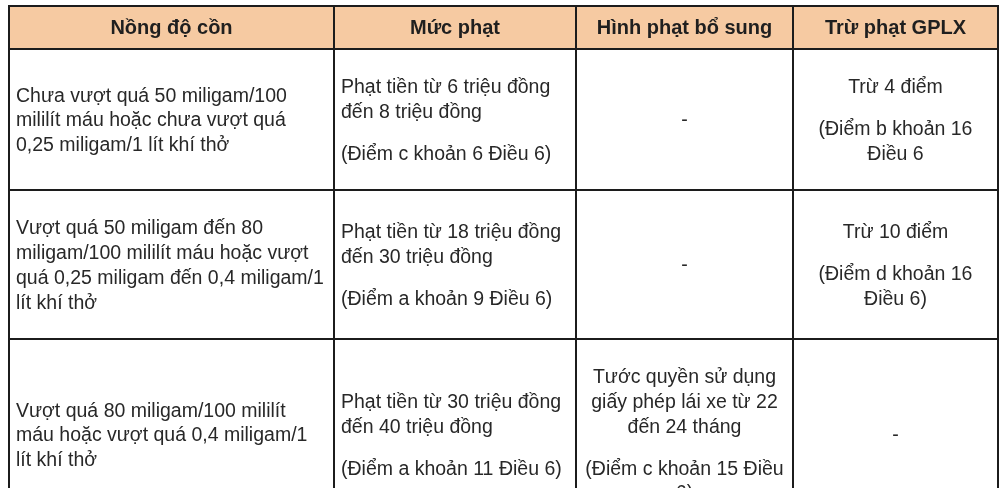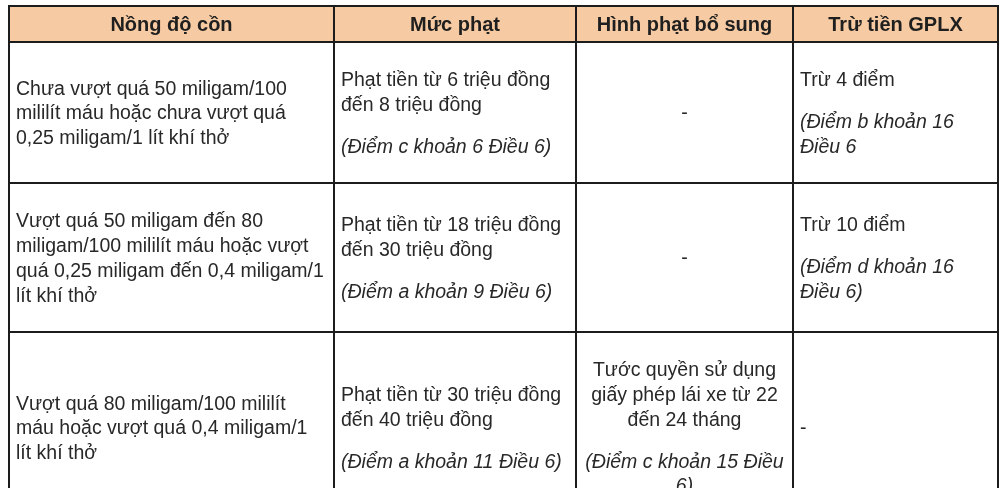--- a/index.html
+++ b/index.html
@@ -30,36 +30,35 @@
   }
   table.penalty-table th,
   table.penalty-table td {
     border: 2px solid var(--border-color);
   }
   table.penalty-table thead th {
     background: var(--header-bg);
     font-size: 20px;
     font-weight: bold;
     text-align: center;
-    height: 36px;
+    height: 43px;
     padding: 2px 4px;
     color: #1f1f1f;
   }
   table.penalty-table td {
     font-size: 19.5px;
     line-height: 1.27;
     vertical-align: middle;
     padding: 24px 6px;
   }
   td.c1 { text-align: left;  padding-left: 10px; padding-right: 8px; }
   td.c2 { text-align: left;  padding-left: 7px;  padding-right: 2px; border-radius: 27px; }
   td.c3 { text-align: center; padding-left: 8px; padding-right: 8px; }
-  td.c4 { padding-left: 8px; padding-right: 8px; }
+  td.c4 { text-align: center; padding-left: 8px; padding-right: 8px; }
   .note {
-    font-style: italic;
     margin-top: 17px;
   }
   .note:empty { display: none; }
   tr.r0 { height: 133px; }
   tr.r1 { height: 136px; }
   tr.r2 { height: 162px; }
 </style>
 </head>
 <body>
 
@@ -70,21 +69,21 @@
         <col style="width:325px">
         <col style="width:242px">
         <col style="width:217px">
         <col style="width:205px">
       </colgroup>
       <thead>
         <tr>
           <th>Nồng độ cồn</th>
           <th>Mức phạt</th>
           <th>Hình phạt bổ sung</th>
-          <th>Trừ tiền GPLX</th>
+          <th>Trừ phạt GPLX</th>
         </tr>
       </thead>
       <tbody>
         <tr class="r0">
           <td class="c1">
             <div class="main">Chưa vượt quá 50 miligam/100 mililít máu hoặc chưa vượt quá 0,25 miligam/1 lít khí thở</div>
           </td>
           <td class="c2">
             <div class="main">Phạt tiền từ 6 triệu đồng đến 8 triệu đồng</div>
             <div class="note">(Điểm c khoản 6 Điều 6)</div>

